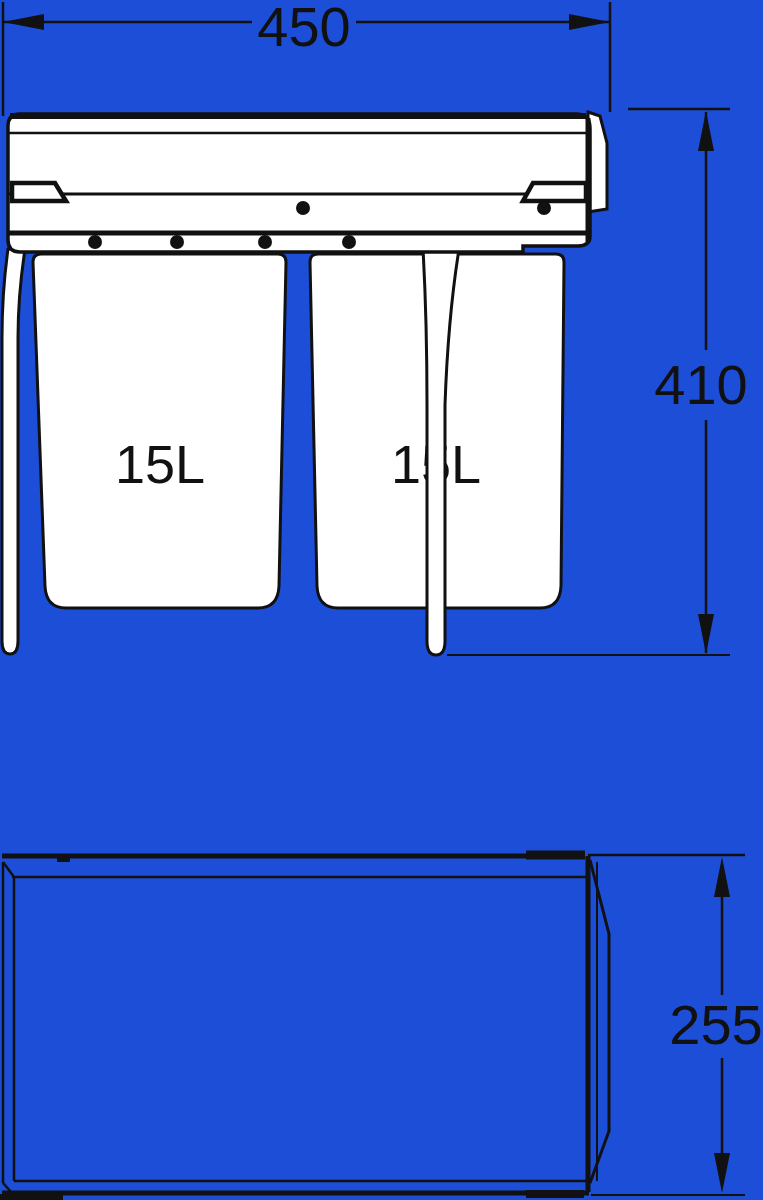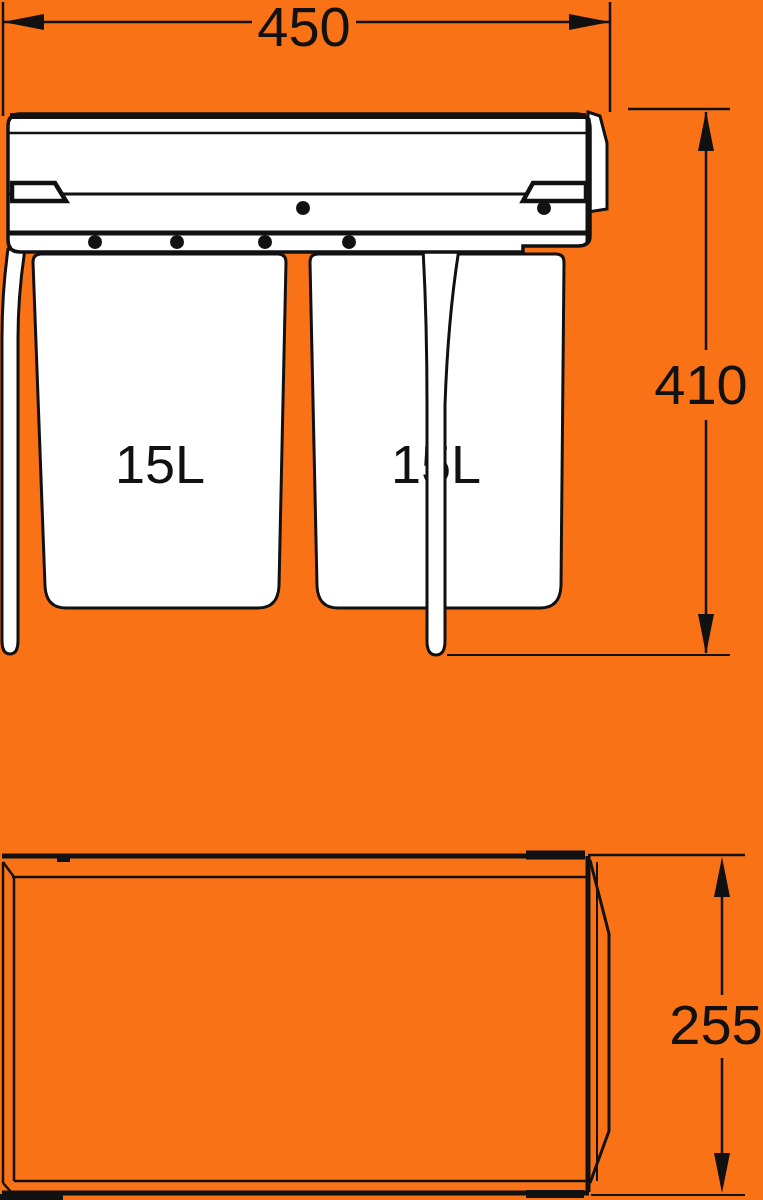--- a/index.html
+++ b/index.html
@@ -8,21 +8,21 @@
     background: #ffffff;
     width: 763px;
     height: 1200px;
     overflow: hidden;
     font-family: "Liberation Sans", sans-serif;
   }
   .drawing-wrap {
     position: relative;
     width: 763px;
     height: 1200px;
-    background: #f97316;
+    background: #1d4ed8;
     text-align: right;
   }
   svg { display: block; }
   .ln   { stroke: #111111; fill: none; }
   .fillw{ fill: #ffffff; stroke: #111111; }
   .arr  { fill: #111111; stroke: none; }
   .dot  { fill: #111111; stroke: none; }
   .dim-text {
     font-family: "Liberation Sans", sans-serif;
     font-size: 56px;

